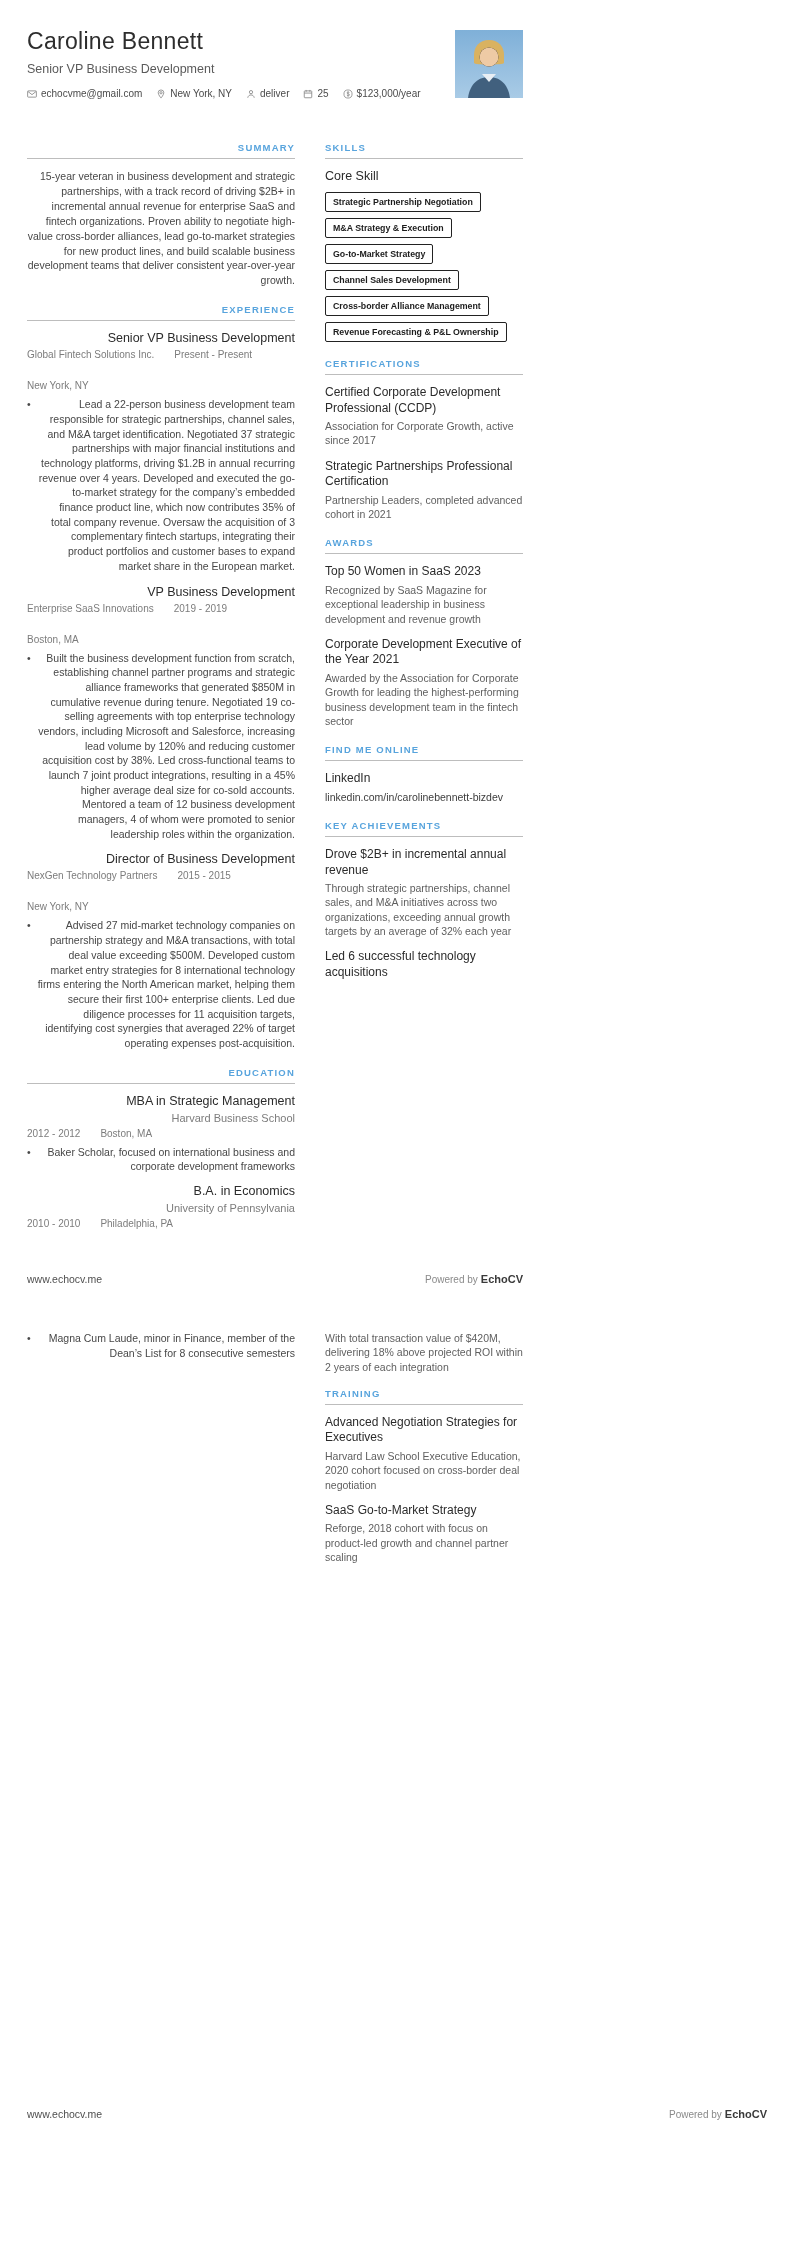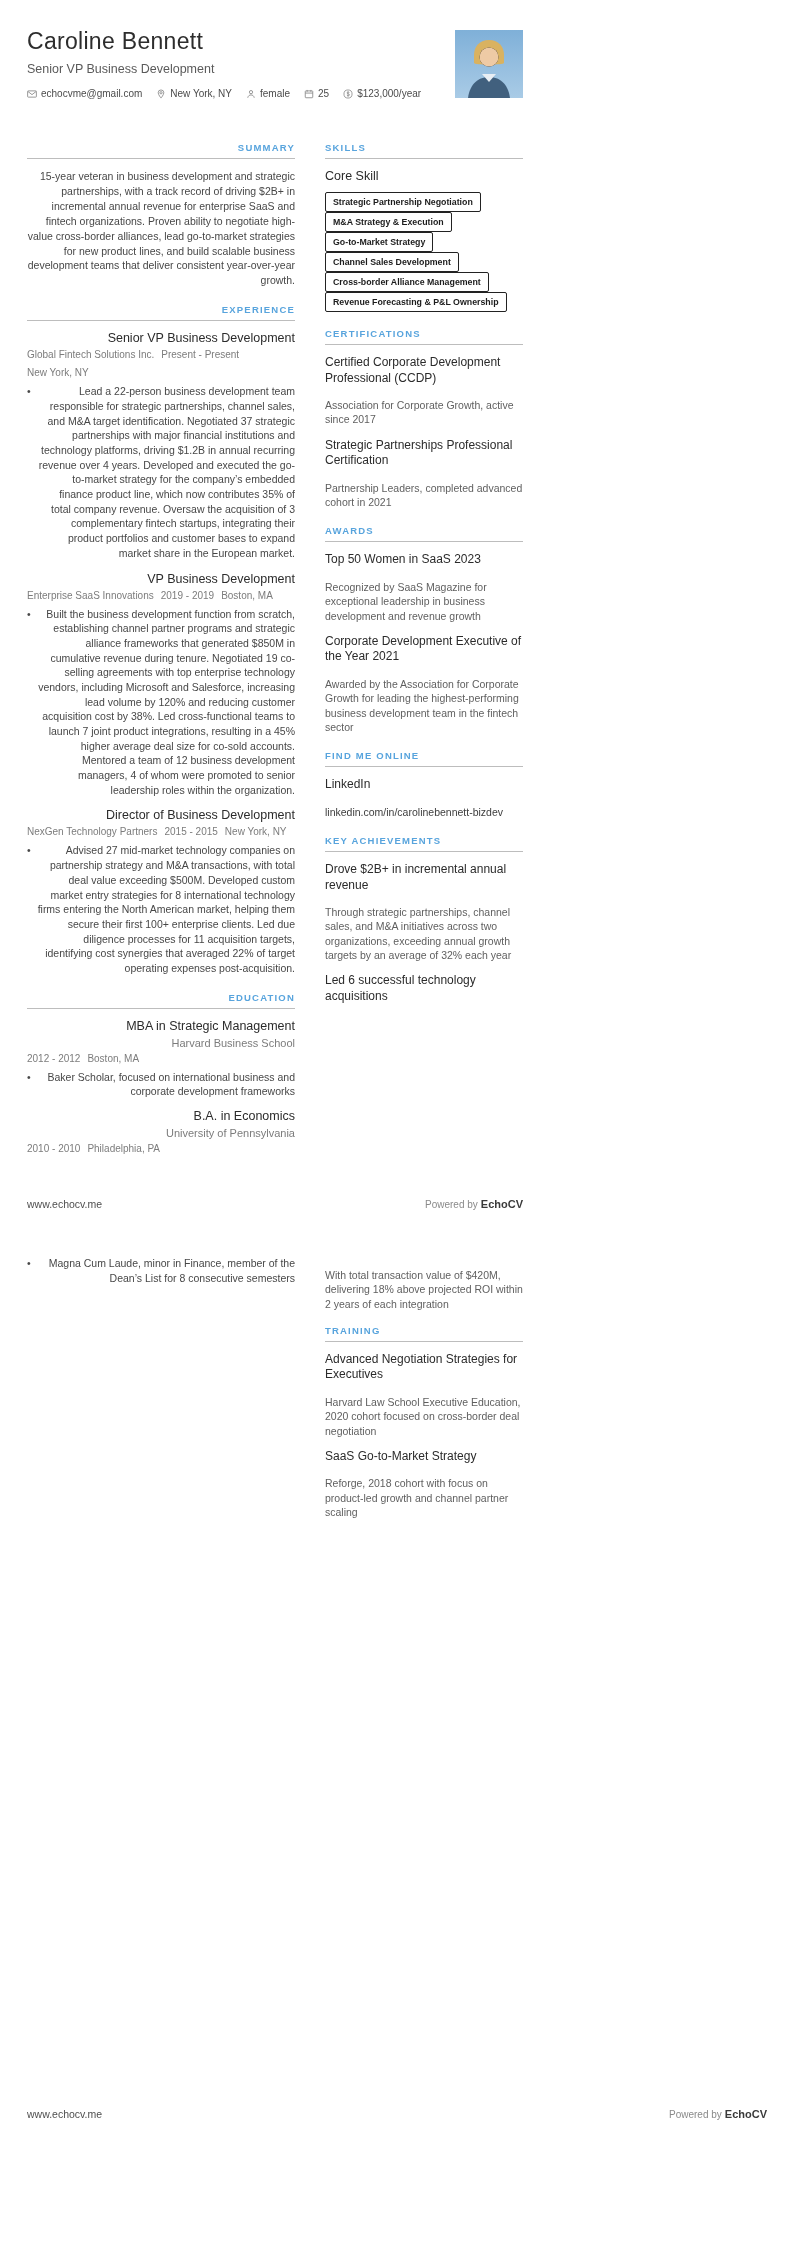--- a/index.html
+++ b/index.html
@@ -23,34 +23,34 @@
   .columns { display:flex; gap:30px; align-items:flex-start; }
   .col-left { width:268px; flex:none;text-align:right; }
   .col-right { width:198px; flex:none; }
   section { margin-bottom:16px; }
   .sec-head { font-size:9.5px; font-weight:bold; letter-spacing:1.2px; color:#58a4dd; padding-bottom:5px; border-bottom:1px solid #bdbdbd; margin-bottom:10px; }
   .body-text { font-size:10.5px; line-height:1.42; color:#474747; }
 
   
   .job { margin-bottom:11px; }
   .job-title { font-size:12.5px; color:#2b2b2b; margin-bottom:4px; }
-  .job-meta { display:flex; gap:7px; font-size:10px; color:#7c7c7c; margin-bottom:6px; flex-wrap:wrap; }
+  .job-meta { display:flex; gap:20px; font-size:10px; color:#7c7c7c; margin-bottom:6px; flex-wrap:wrap; }
   .bullet { display:flex; gap:6px; font-size:10.5px; line-height:1.4; color:#474747; margin-bottom:4px; }
   .bullet .dot { flex:none; }
   .edu { margin-bottom:10px; }
   .degree { font-size:12.5px; color:#2b2b2b; margin-bottom:4px; }
   .school { font-size:11px; color:#7c7c7c; margin-bottom:4px; }
 
   
   .subhead { font-size:12.5px; color:#2b2b2b; margin:2px 0 9px; }
-  .pills { display:flex; flex-wrap:wrap; }
+  .pills { display:flex; flex-wrap:wrap; gap:6px; }
   .pill { border:1px solid #222222; background:#fff; font-size:8.8px; font-weight:bold; color:#1c1c1c; padding:4px 7px; border-radius:2px; white-space:nowrap; }
   .r-item { margin-bottom:11px; }
   .r-title { font-size:12px; line-height:1.3; color:#2b2b2b; margin-bottom:3px; }
-  .r-desc { font-size:10.5px; line-height:1.36; color:#5f5f5f;margin-top:12px; }
+  .r-desc { font-size:10.5px; line-height:1.36; color:#5f5f5f; }
   .r-plain { margin-bottom:6px; }
 
   
   .page-footer { display:flex; justify-content:space-between; align-items:center; margin-top:28px; font-size:10.5px; color:#4f4f4f; width:496px; }
   .powered { color:#8a8a8a; font-size:10px;margin-left:40px; }
   .powered .brand { color:#3a3a3a; font-size:11px; font-weight:bold; margin-left:3px; }
   .page2 { margin-top:46px; }
   .bottom-footer { position:absolute; left:27px; right:27px; bottom:6px; display:flex; justify-content:space-between; align-items:center; font-size:10.5px; color:#4f4f4f; }
   a.linklike { color:inherit; text-decoration:none; cursor:pointer; }
 </style>
@@ -82,21 +82,21 @@
           </span>
           <span>New York, NY</span>
         </span>
         <span class="contact-item">
           <span class="cicon">
             <svg viewBox="0 0 16 16" stroke-width="1.4">
                 <circle cx="8" cy="5" r="2.6" fill="none" stroke="currentColor"></circle>
                 <path d="M2.8 14c.6-3 2.6-4.5 5.2-4.5s4.6 1.5 5.2 4.5" fill="none" stroke="currentColor"></path>
               </svg>
           </span>
-          <span>female</span>
+          <span>deliver</span>
         </span>
         <span class="contact-item">
           <span class="cicon">
             <svg viewBox="0 0 16 16" stroke-width="1.4">
                 <rect x="2" y="3" width="12" height="11" rx="1" fill="none" stroke="currentColor"></rect>
                 <path d="M2 6.5h12M5 1.5v3M11 1.5v3" fill="none" stroke="currentColor"></path>
               </svg>
           </span>
           <span>25</span>
         </span>

